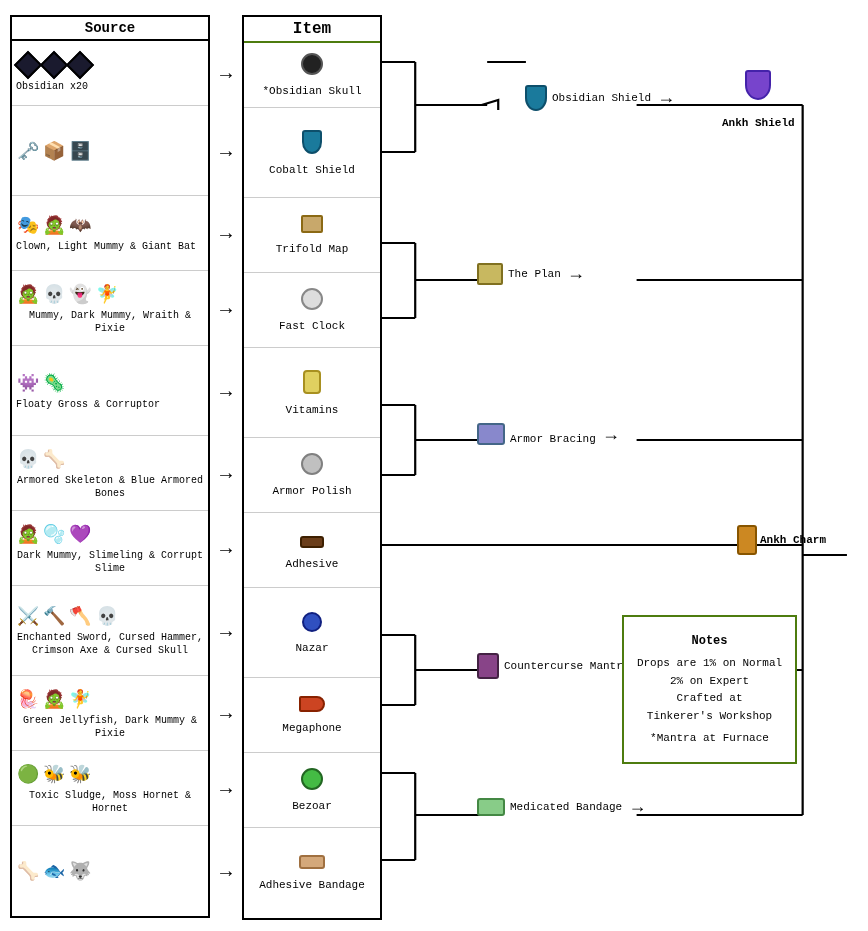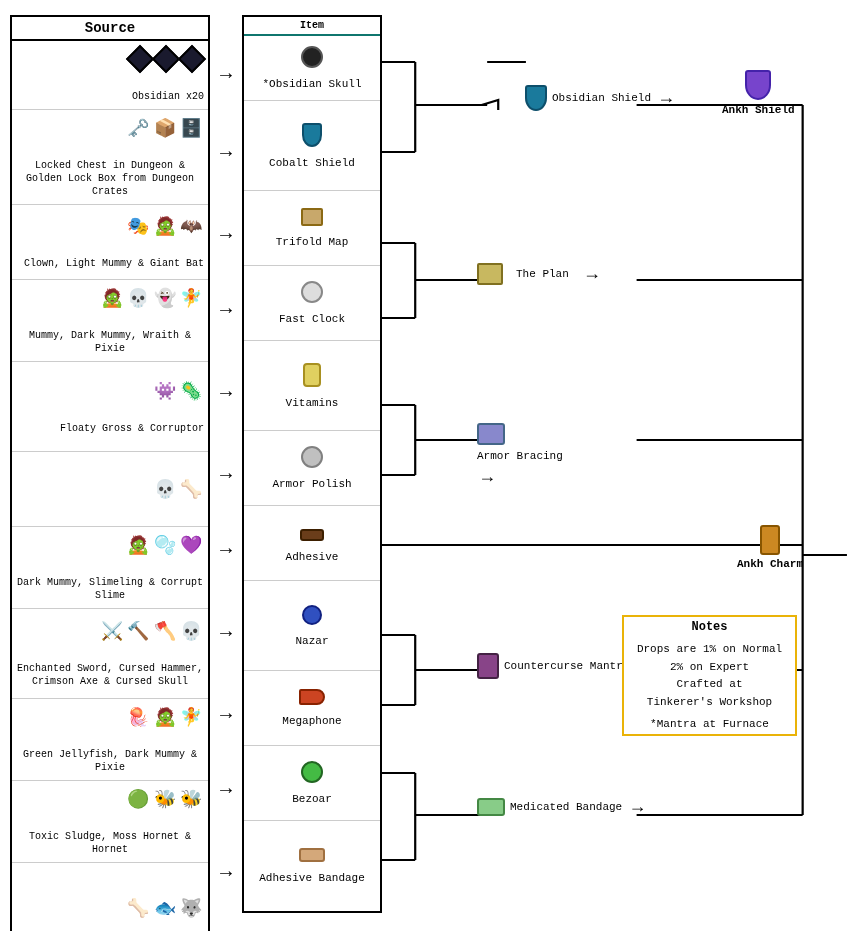--- a/index.html
+++ b/index.html
@@ -47,23 +47,22 @@
       background: white;
     }
 
     .source-cell {
       border-bottom: 1px solid #ccc;
       padding: 6px 4px;
       text-align: center;
       min-height: 70px;
       display: flex;
       flex-direction: column;
-      align-items: flex-end;
+      align-items: flex-start;
       justify-content: center;
-      gap: 16px;
     }
 
     .source-cell:last-child {
       border-bottom: none;
     }
 
     .source-label {
       font-size: 10px;
       text-align: center;
       line-height: 1.3;
@@ -91,23 +90,23 @@
     .item-column {
       width: 140px;
       border: 2px solid #000;
       display: flex;
       flex-direction: column;
       background: white;
     }
 
     .item-header {
       text-align: center;
-      font-size: 10px;
+      font-size: 16px;
       font-weight: bold;
-      border-bottom: 2px solid #0f766e;
+      border-bottom: 2px solid #4d7c0f;
       padding: 3px;
       background: white;
     }
 
     .item-cell {
       border-bottom: 1px solid #ccc;
       padding: 6px 4px;
       text-align: center;
       min-height: 70px;
       display: flex;
@@ -138,23 +137,23 @@
       top: 0;
       left: 0;
       width: 100%;
       height: 100%;
       pointer-events: none;
     }
 
     
     .notes-box {
       position: absolute;
-      border: 2px solid #eab308;
+      border: 2px solid #4d7c0f;
       background: white;
-      padding: 1px 10px;
+      padding: 15px 10px;
       font-size: 11px;
       text-align: center;
       line-height: 1.6;
     }
 
     .notes-title {
       font-weight: bold;
       font-size: 12px;
       margin-bottom: 4px;
     }
@@ -217,21 +216,20 @@
         </div>
         <div class="source-label">Obsidian x20</div>
       </div>
 
       <div class="source-cell row-height-lg">
         <div class="source-icons">
           <span class="creature">🗝️</span>
           <span class="creature">📦</span>
           <span class="creature">🗄️</span>
         </div>
-        <div class="source-label">Locked Chest in Dungeon &amp; Golden Lock Box from Dungeon Crates</div>
       </div>
 
       <div class="source-cell row-height-md">
         <div class="source-icons">
           <span class="creature">🎭</span>
           <span class="creature">🧟</span>
           <span class="creature">🦇</span>
         </div>
         <div class="source-label">Clown, Light Mummy &amp; Giant Bat</div>
       </div>
@@ -252,20 +250,21 @@
           <span class="creature">🦠</span>
         </div>
         <div class="source-label">Floaty Gross &amp; Corruptor</div>
       </div>
 
       <div class="source-cell row-height-md">
         <div class="source-icons">
           <span class="creature">💀</span>
           <span class="creature">🦴</span>
         </div>
+        <div class="source-label">Armored Skeleton &amp; Blue Armored Bones</div>
       </div>
 
       <div class="source-cell row-height-md">
         <div class="source-icons">
           <span class="creature">🧟</span>
           <span class="creature">🫧</span>
           <span class="creature">💜</span>
         </div>
         <div class="source-label">Dark Mummy, Slimeling &amp; Corrupt Slime</div>
       </div>
@@ -461,38 +460,38 @@
 
         <line x1="380" y1="540" x2="420" y2="540" class="flow-line"></line>
       </svg>
 
       <div style="position:absolute; top:70px; left:95px; display:flex; flex-direction:row; align-items:center; gap:5px;padding-left:48px;">
         <div class="icon-obsidian-shield"></div>
         <span style="font-size:11px;">Obsidian Shield</span>
         <span style="font-size:18px; margin-left:5px;">→</span>
       </div>
 
-      <div style="position:absolute; top:55px; left:340px; display:flex; flex-direction:column; align-items:center; gap:4px;">
+      <div style="position:absolute; top:55px; left:340px; display:flex; flex-direction:column; align-items:center; gap:17px;">
         <div class="icon-ankh-shield"></div>
         <span style="font-size:11px; font-weight:bold;">Ankh Shield</span>
       </div>
 
-      <div style="position:absolute; top:248px; left:95px; display:flex; flex-direction:row; align-items:center; gap:13px;">
+      <div style="position:absolute; top:248px; left:95px; display:flex; flex-direction:row; align-items:center; gap:5px;">
         <div class="icon-the-plan"></div>
         <span style="font-size:11px;">The Plan</span>
         <span style="font-size:18px; margin-left:5px;">→</span>
       </div>
 
-      <div style="position:absolute; top:408px; left:95px; display:flex; flex-direction:column; align-items:flex-start; gap:5px;">
+      <div style="position:absolute; top:408px; left:95px; display:flex; flex-direction:row; align-items:flex-end; gap:5px;">
         <div class="icon-armor-bracing"></div>
         <span style="font-size:11px;">Armor Bracing</span>
         <span style="font-size:18px; margin-left:5px;">→</span>
       </div>
 
-      <div style="position:absolute; top:510px; left:355px; display:flex; flex-direction:column; align-items:center; gap:3px;">
+      <div style="position:absolute; top:510px; left:355px; display:flex; flex-direction:row; align-items:center; gap:3px;">
         <div class="icon-ankh-charm"></div>
         <span style="font-size:11px; font-weight:bold;">Ankh Charm</span>
       </div>
 
       <div style="position:absolute; top:638px; left:95px; display:flex; flex-direction:row; align-items:center; gap:5px;">
         <div class="icon-countercurse-mantra"></div>
         <span style="font-size:11px;">Countercurse Mantra</span>
         <span style="font-size:18px; margin-left:5px;">→</span>
       </div>
 

